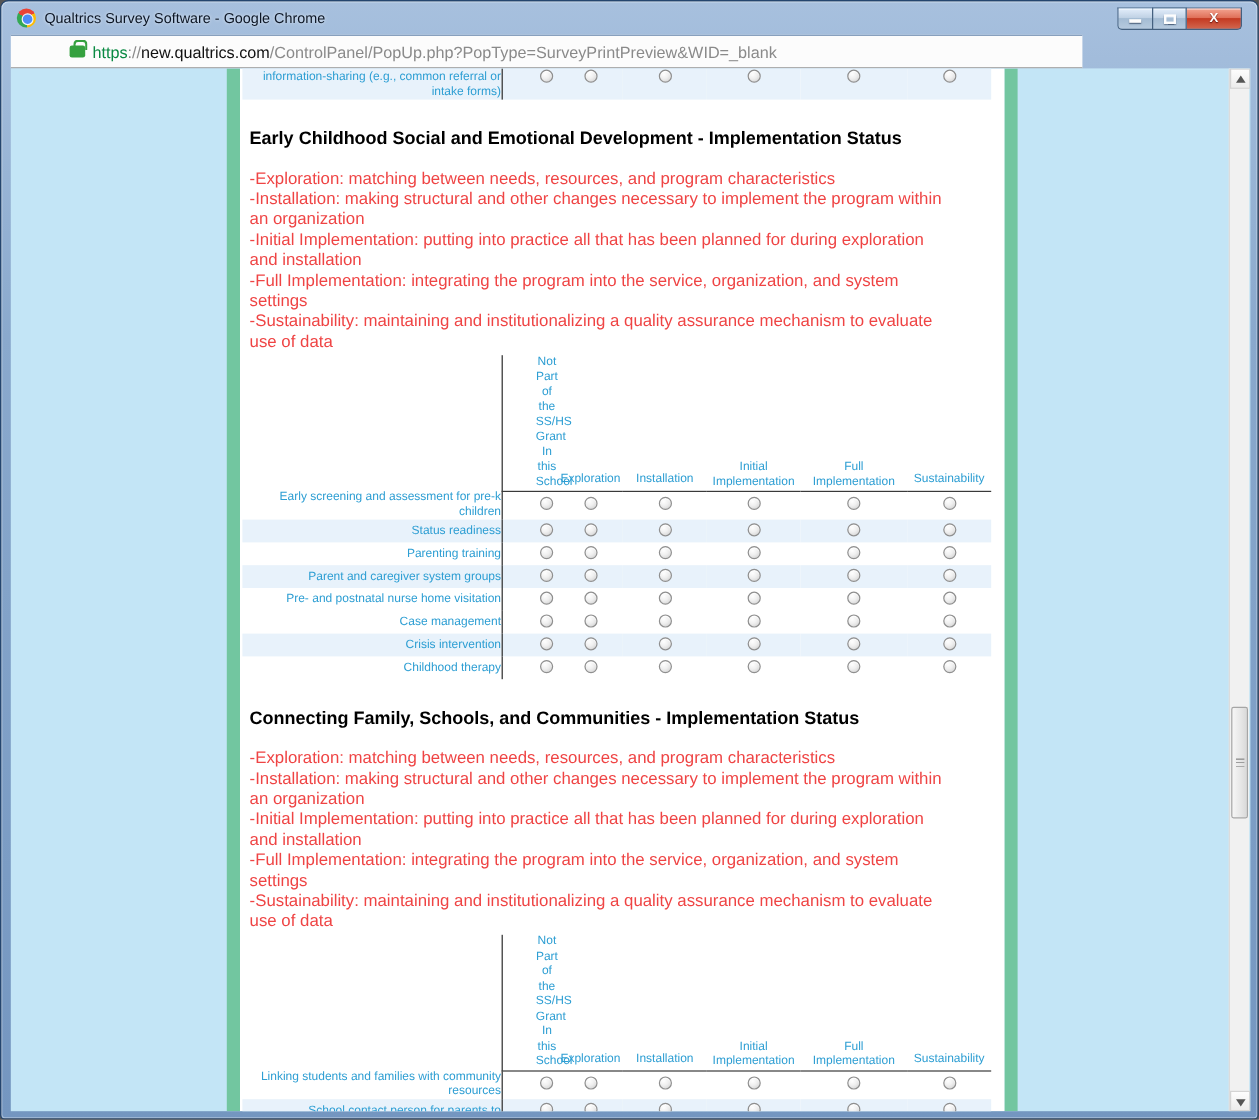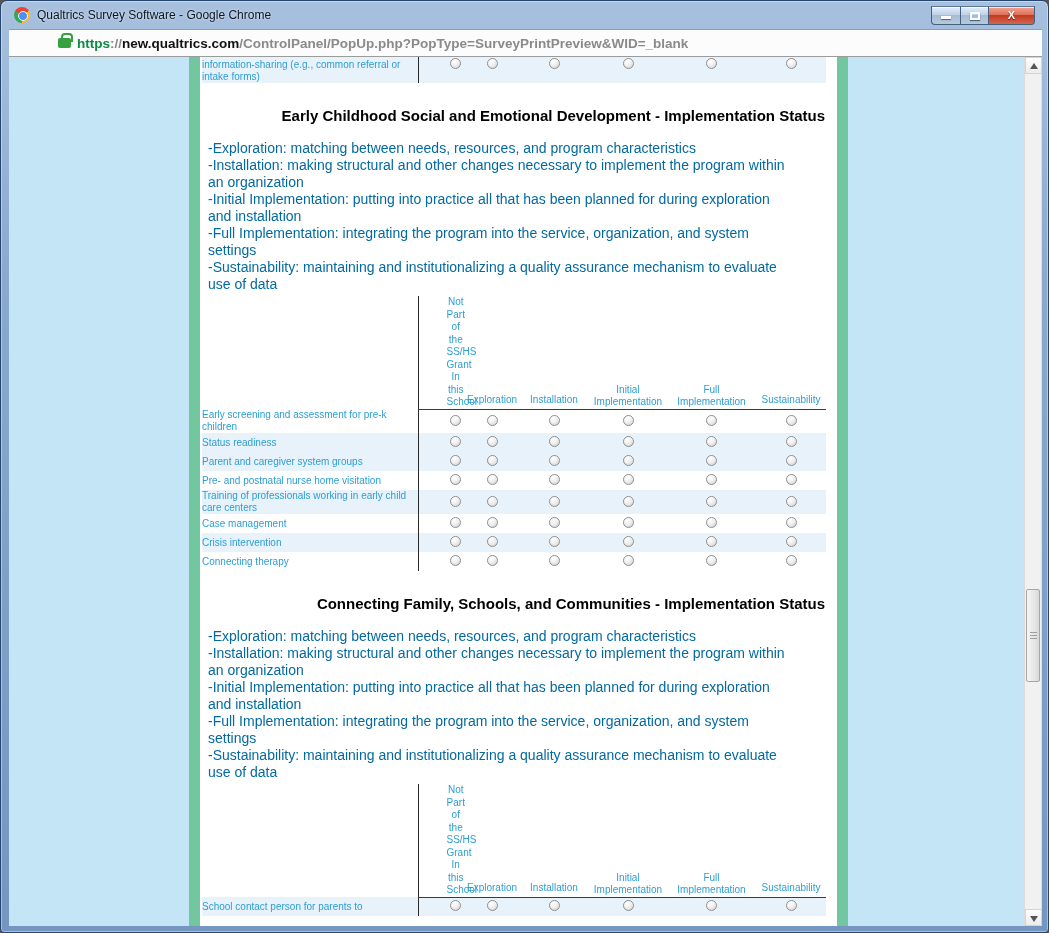--- a/index.html
+++ b/index.html
@@ -36,50 +36,50 @@
   .winbtn.max{width:29px;}
   .winbtn.close{
     width:46px;border-left:none;border-radius:0 0 4px 0;
     background:linear-gradient(180deg,#f3a592 0%,#e0715a 45%,#c43a22 50%,#d2664e 100%);
   }
   .glyph-min{position:absolute;left:9px;bottom:5px;width:10px;height:3px;background:#fdfdfd;box-shadow:0 1px 1px rgba(20,40,70,.6);}
   .glyph-max{position:absolute;left:9px;top:5px;width:10px;height:8px;border:2px solid #fdfdfd;box-shadow:0 1px 1px rgba(20,40,70,.6);}
   .glyph-close{position:absolute;left:0;top:2px;width:100%;text-align:center;color:#fff;font-size:11px;font-weight:bold;text-shadow:0 1px 1px rgba(60,0,0,.7);}
   
   .urlbar{
-    position:absolute;left:8px;top:28px;width:1033px;height:28px;background:#fcfcfc;
-    border-top:1px solid #88a0bd;border-bottom:1px solid #9b9b9b;font-weight:bold;
+    position:absolute;left:8px;top:28px;width:893px;height:28px;background:#fcfcfc;
+    border-top:1px solid #88a0bd;border-bottom:1px solid #9b9b9b;
   }
   .padlock{position:absolute;left:49px;top:8px;width:13px;height:10px;background:#35a13f;border-radius:2px;}
   .padlock::before{
     content:"";position:absolute;left:2.5px;top:-5px;width:8px;height:7px;
     border:2px solid #35a13f;border-bottom:none;border-radius:4px 4px 0 0;
   }
   .url-text{position:absolute;left:68px;top:6px;font-size:13.5px;white-space:nowrap;}
   .url-scheme{color:#0a8a43;}
   .url-sep{color:#8a8a8a;}
   .url-domain{color:#111;}
   .url-path{color:#8a8a8a;}
   
   .viewport{position:absolute;left:8px;top:56px;width:1033px;height:869px;background:#c3e5f6;overflow:hidden;}
   .green-strip{position:absolute;top:0;width:11px;height:100%;background:#72c6a0;}
   .green-strip.left{left:180px;}
   .green-strip.right{left:828px;}
   .page{position:absolute;left:191px;top:0;width:637px;height:100%;background:#ffffff;}
   
-  .sec-title{font-size:15px;font-weight:bold;color:#000;line-height:18px;margin:24px 12px 15px 8px;text-align:right;}
-  .desc{font-size:14px;color:#0369a1;line-height:17px;width:585px;margin:12px 0 3px 8px;}
+  .sec-title{font-size:15px;font-weight:bold;color:#000;line-height:18px;margin:24px 12px 15px 8px;}
+  .desc{font-size:14px;color:#ef4444;line-height:17px;width:585px;margin:12px 0 3px 8px;}
   table.matrix{border-collapse:collapse;table-layout:fixed;margin-left:2px;width:624px;font-size:10px;}
   table.matrix td{padding:0;}
   col.c-lbl{width:216px;}
   col.c-0{width:47px;} col.c-1{width:54px;} col.c-2{width:70px;}
   col.c-3{width:78px;} col.c-4{width:89px;} col.c-5{width:70px;}
   tr.alt{background:#e8f2fb;}
   td.lbl{
-    color:#2d9ed3;line-height:12px;padding:2px 20px 3px 6px;vertical-align:middle;height:19px;
+    color:#2d9ed3;line-height:12px;padding:2px 20px 3px 6px;vertical-align:middle;height:19px;text-align:right;
   }
   td.rc{text-align:center;vertical-align:middle;}
   td.rc.first,td.hc.c0{border-left:1px solid #2b2b2b;padding-left:28px;}
   td.hc{border-bottom:1px solid #3a3a3a;vertical-align:bottom;text-align:center;color:#2d9ed3;line-height:12.5px;position:relative;height:89px;padding-bottom:1px;}
   td.hlbl{vertical-align:bottom;}
   .hline{display:block;}
   .habs{position:absolute;bottom:2px;left:50%;transform:translateX(-50%);white-space:nowrap;}
   .radio{
     display:inline-block;width:11px;height:11px;border-radius:50%;
     border:1px solid #8f8f8f;
@@ -220,67 +220,67 @@
             </tr>
         <tr class="alt">
               <td class="lbl">Status readiness</td>
               <td class="rc first"><span class="radio"></span></td>
               <td class="rc"><span class="radio"></span></td>
               <td class="rc"><span class="radio"></span></td>
               <td class="rc"><span class="radio"></span></td>
               <td class="rc"><span class="radio"></span></td>
               <td class="rc"><span class="radio"></span></td>
             </tr>
+        <tr>
+              <td class="lbl">Parenting training</td>
+              <td class="rc first"><span class="radio"></span></td>
+              <td class="rc"><span class="radio"></span></td>
+              <td class="rc"><span class="radio"></span></td>
+              <td class="rc"><span class="radio"></span></td>
+              <td class="rc"><span class="radio"></span></td>
+              <td class="rc"><span class="radio"></span></td>
+            </tr>
         <tr class="alt">
               <td class="lbl">Parent and caregiver system groups</td>
               <td class="rc first"><span class="radio"></span></td>
               <td class="rc"><span class="radio"></span></td>
               <td class="rc"><span class="radio"></span></td>
               <td class="rc"><span class="radio"></span></td>
               <td class="rc"><span class="radio"></span></td>
               <td class="rc"><span class="radio"></span></td>
             </tr>
         <tr>
               <td class="lbl">Pre- and postnatal nurse home visitation</td>
               <td class="rc first"><span class="radio"></span></td>
               <td class="rc"><span class="radio"></span></td>
               <td class="rc"><span class="radio"></span></td>
               <td class="rc"><span class="radio"></span></td>
               <td class="rc"><span class="radio"></span></td>
               <td class="rc"><span class="radio"></span></td>
             </tr>
-        <tr class="alt">
-              <td class="lbl">Training of professionals working in early child care centers</td>
-              <td class="rc first"><span class="radio"></span></td>
-              <td class="rc"><span class="radio"></span></td>
-              <td class="rc"><span class="radio"></span></td>
-              <td class="rc"><span class="radio"></span></td>
-              <td class="rc"><span class="radio"></span></td>
-              <td class="rc"><span class="radio"></span></td>
-            </tr>
         <tr>
               <td class="lbl">Case management</td>
               <td class="rc first"><span class="radio"></span></td>
               <td class="rc"><span class="radio"></span></td>
               <td class="rc"><span class="radio"></span></td>
               <td class="rc"><span class="radio"></span></td>
               <td class="rc"><span class="radio"></span></td>
               <td class="rc"><span class="radio"></span></td>
             </tr>
         <tr class="alt">
               <td class="lbl">Crisis intervention</td>
               <td class="rc first"><span class="radio"></span></td>
               <td class="rc"><span class="radio"></span></td>
               <td class="rc"><span class="radio"></span></td>
               <td class="rc"><span class="radio"></span></td>
               <td class="rc"><span class="radio"></span></td>
               <td class="rc"><span class="radio"></span></td>
             </tr>
         <tr>
-              <td class="lbl">Connecting therapy</td>
+              <td class="lbl">Childhood therapy</td>
               <td class="rc first"><span class="radio"></span></td>
               <td class="rc"><span class="radio"></span></td>
               <td class="rc"><span class="radio"></span></td>
               <td class="rc"><span class="radio"></span></td>
               <td class="rc"><span class="radio"></span></td>
               <td class="rc"><span class="radio"></span></td>
             </tr>
       </tbody>
         </table>
 
@@ -326,20 +326,29 @@
                 <span class="hline">Implementation</span>
               </td>
           <td class="hc">
                 <span class="hline">Full</span>
                 <span class="hline">Implementation</span>
               </td>
           <td class="hc">
                 <span class="habs">Sustainability</span>
               </td>
         </tr>
+        <tr>
+              <td class="lbl">Linking students and families with community resources</td>
+              <td class="rc first"><span class="radio"></span></td>
+              <td class="rc"><span class="radio"></span></td>
+              <td class="rc"><span class="radio"></span></td>
+              <td class="rc"><span class="radio"></span></td>
+              <td class="rc"><span class="radio"></span></td>
+              <td class="rc"><span class="radio"></span></td>
+            </tr>
         <tr class="alt">
               <td class="lbl">School contact person for parents to</td>
               <td class="rc first"><span class="radio"></span></td>
               <td class="rc"><span class="radio"></span></td>
               <td class="rc"><span class="radio"></span></td>
               <td class="rc"><span class="radio"></span></td>
               <td class="rc"><span class="radio"></span></td>
               <td class="rc"><span class="radio"></span></td>
             </tr>
       </tbody>

